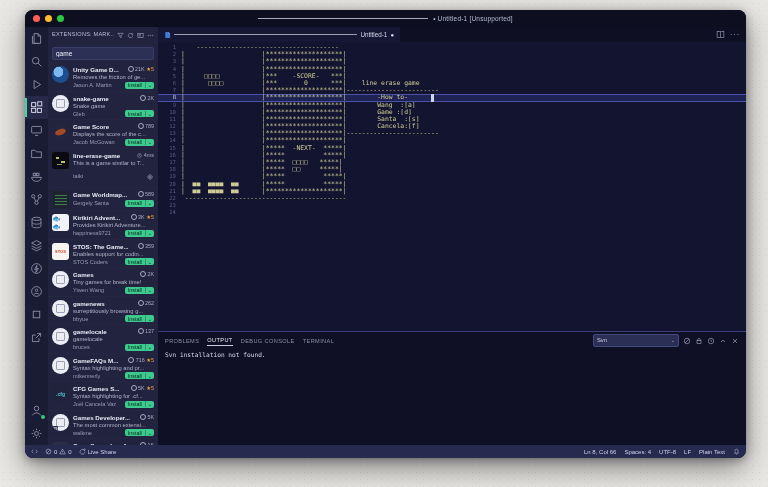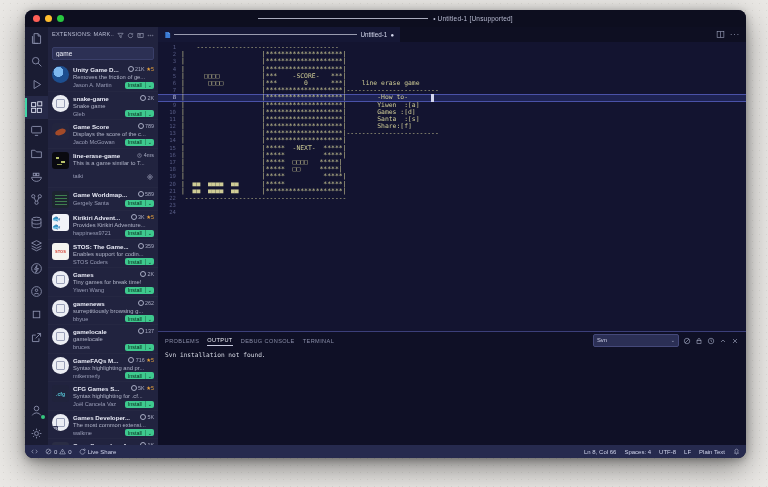--- a/index.html
+++ b/index.html
@@ -617,33 +617,33 @@
           <div class="ed-line">
             <span class="ln">7</span>
             <span class="code">|                    |********************|------------------------</span>
           </div>
           <div class="ed-line current">
             <span class="ln">8</span>
             <span class="code">|                    |********************|        -How to-<span class="cursor" style="left: 65ch;"></span></span>
           </div>
           <div class="ed-line">
             <span class="ln">9</span>
-            <span class="code">|                    |********************|        Yiwen  :[a]</span>
+            <span class="code">|                    |********************|        Wang  :[a]</span>
           </div>
           <div class="ed-line">
             <span class="ln">10</span>
-            <span class="code">|                    |********************|        Games :[d]</span>
+            <span class="code">|                    |********************|        Game :[d]</span>
           </div>
           <div class="ed-line">
             <span class="ln">11</span>
             <span class="code">|                    |********************|        Santa  :[s]</span>
           </div>
           <div class="ed-line">
             <span class="ln">12</span>
-            <span class="code">|                    |********************|        Share:[f]</span>
+            <span class="code">|                    |********************|        Cancela:[f]</span>
           </div>
           <div class="ed-line">
             <span class="ln">13</span>
             <span class="code">|                    |********************|------------------------</span>
           </div>
           <div class="ed-line">
             <span class="ln">14</span>
             <span class="code">|                    |********************|</span>
           </div>
           <div class="ed-line">

